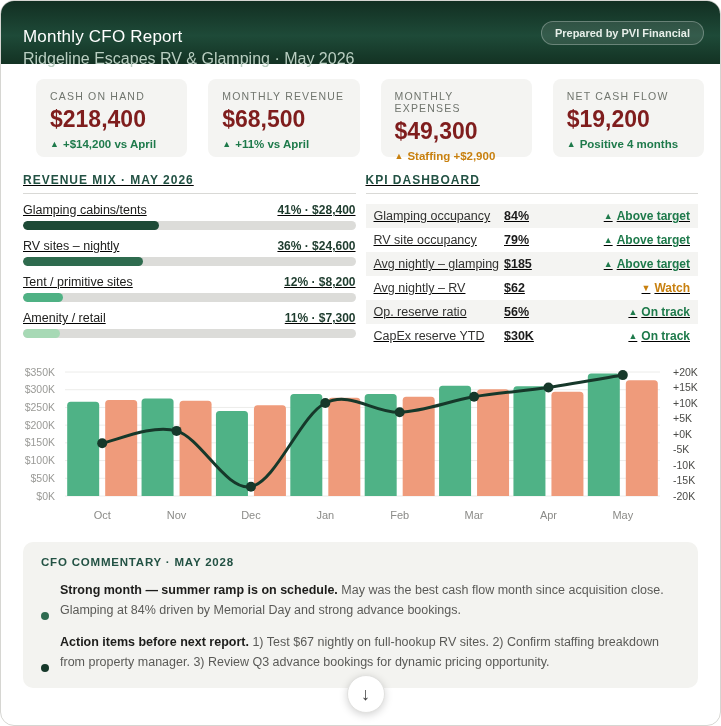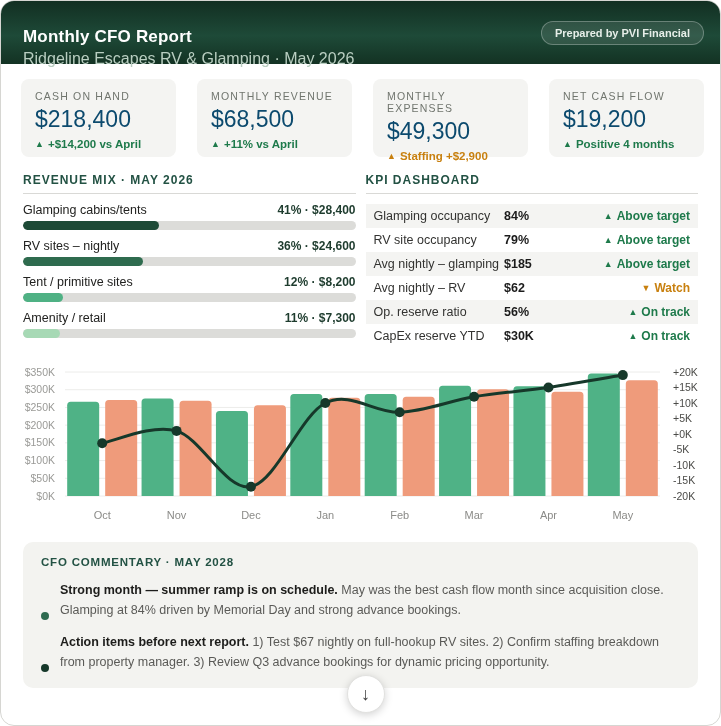--- a/index.html
+++ b/index.html
@@ -8,37 +8,37 @@
     width:721px;height:726px;position:relative;overflow:hidden;
     background:#fff;border:1px solid #d6d6d2;border-radius:14px;
     font-family:"Liberation Sans",sans-serif;
   }
   
   .hdr{
     height:63px;display:flex;align-items:center;justify-content:space-between;
     padding:0 16px 0 22px;
     background:linear-gradient(180deg,#122f22 0%,#1e4a38 55%,#133223 100%);
   }
-  .hdr-title{color:#ffffff;font-size:17px;font-weight:700;letter-spacing:.2px;margin-top:29px;}
+  .hdr-title{color:#ffffff;font-size:17px;font-weight:400;letter-spacing:.2px;margin-top:29px;}
   .hdr-sub{color:#b9cec1;font-size:16px;margin-top:3px;}
   .badge{
     border:1px solid rgba(255,255,255,.28);background:rgba(255,255,255,.10);
     color:#e6eee8;font-size:11px;font-weight:700;padding:5px 13px;border-radius:999px;white-space:nowrap;
   }
   
-  .cards{display:flex;gap:21px;padding:15px 16px 0 20px;}
+  .cards{display:flex;gap:21px;padding:15px 16px 0 20px;margin-left:15px;}
   .card{flex:1;background:#f4f4f2;border-radius:8px;padding:11px 14px;height:78px;}
   .card-label{font-size:10.5px;letter-spacing:1.2px;color:#70756e;}
-  .card-value{font-size:23px;font-weight:400;color:#0c4a6e;margin-top:4px;}
+  .card-value{font-size:23px;font-weight:700;color:#7f1d1d;margin-top:4px;}
   .card-delta{font-size:11.5px;font-weight:700;margin-top:5px;}
   .tone-green{color:#1e7a4b;}
   .tone-orange{color:#c8800f;}
   .tri{font-size:9px;margin-right:4px;vertical-align:1px;}
   
-  .columns{display:flex;gap:10px;padding:16px 22px 0;}
+  .columns{display:flex;gap:10px;padding:16px 22px 0;text-decoration:underline;}
   .col{flex:1;min-width:0;}
   .sec-title{font-size:12px;font-weight:700;letter-spacing:1px;color:#235244;padding-bottom:6px;border-bottom:1px solid #d9d9d6;}
   
   .rev-row{margin-top:9px;}
   .rev-line{display:flex;justify-content:space-between;align-items:baseline;font-size:12.5px;}
   .rev-label{color:#222220;}
   .rev-val{font-weight:700;color:#1e3c2e;font-size:12px;}
   .rev-track{height:9px;background:#dcdcd9;border-radius:5px;margin-top:4px;overflow:hidden;}
   .rev-fill{height:100%;border-radius:5px;}
   

